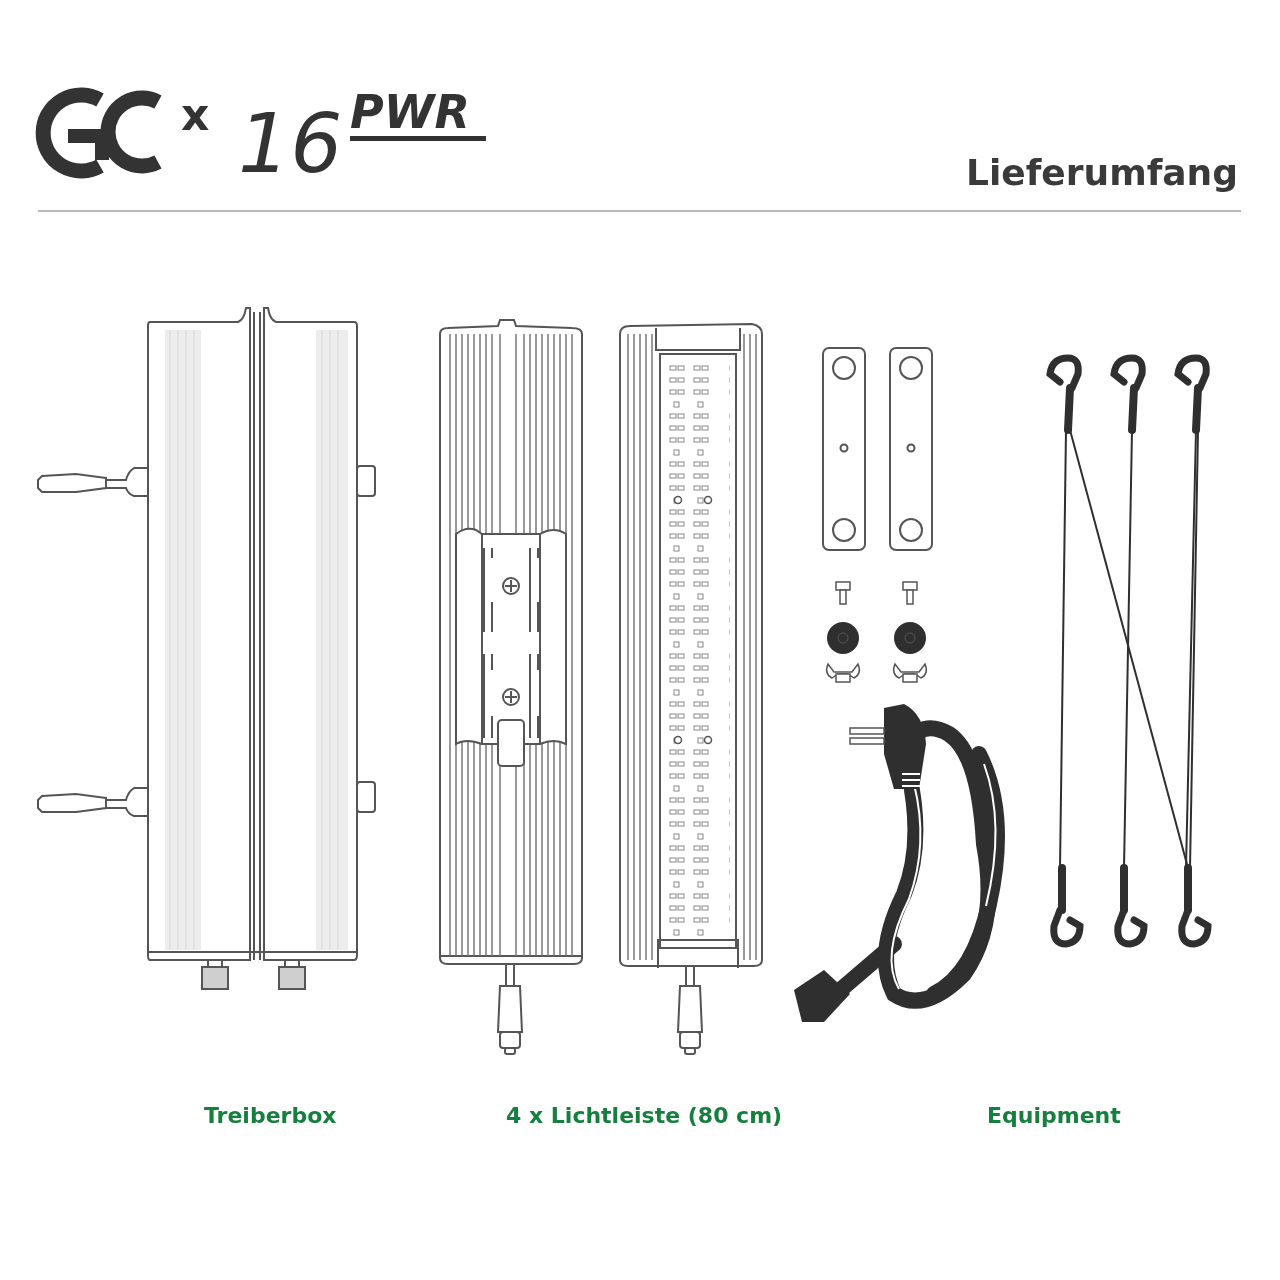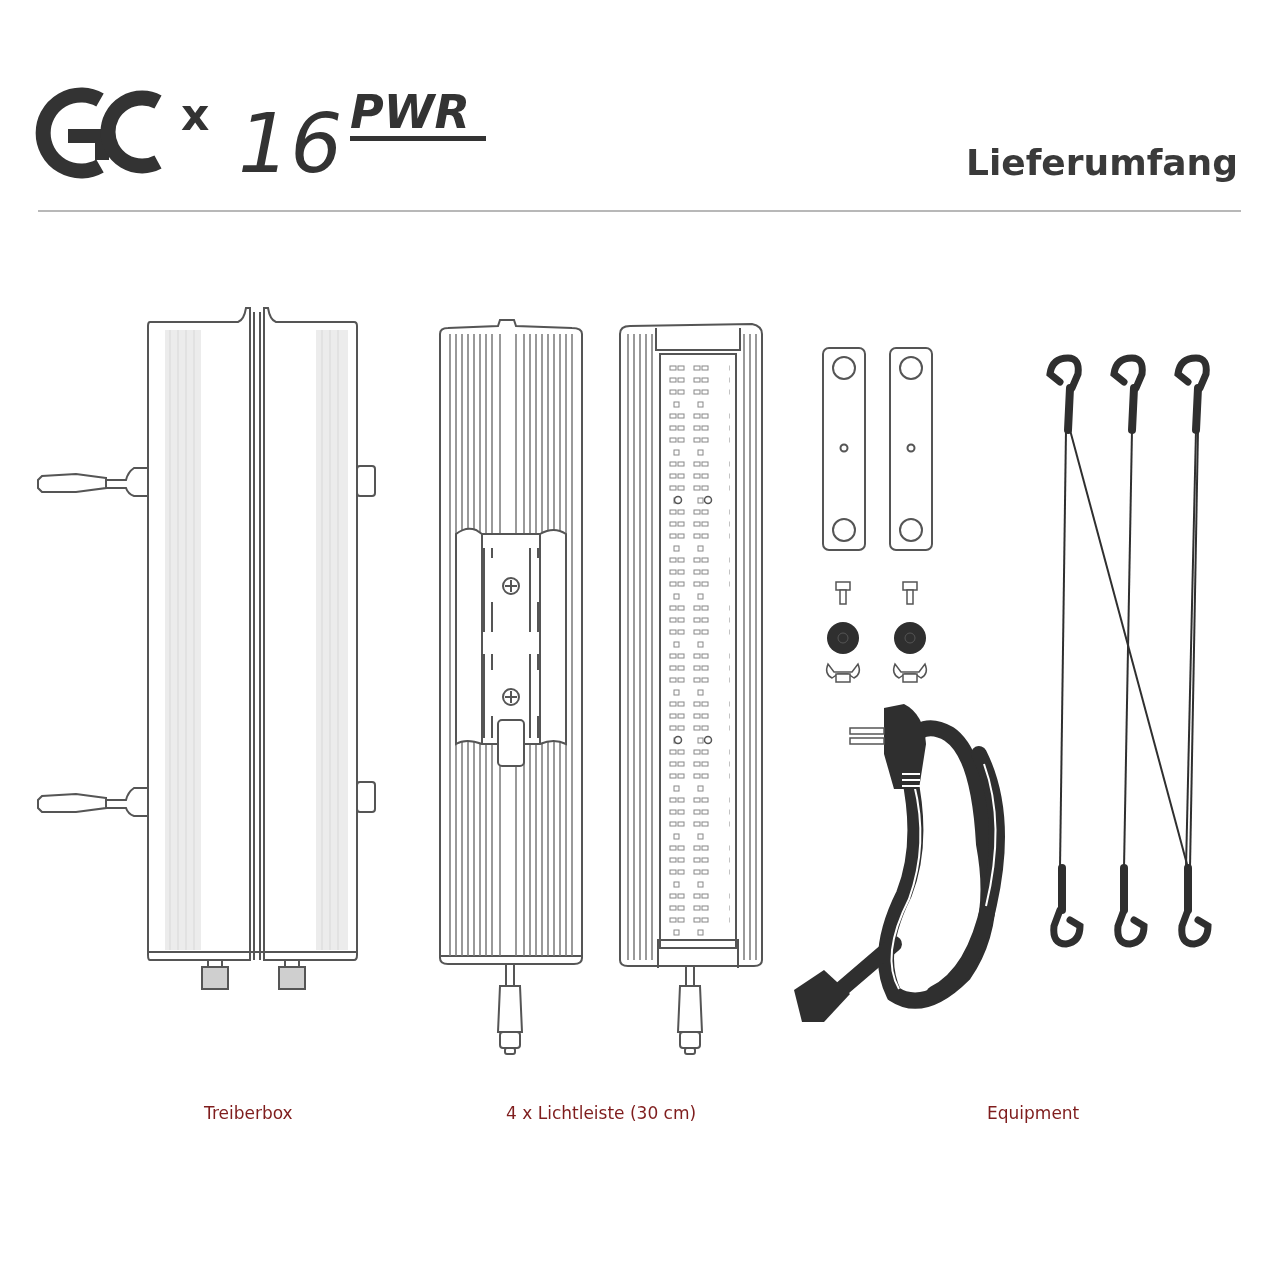--- a/index.html
+++ b/index.html
@@ -1,23 +1,23 @@
 <!DOCTYPE html>
 <html><head>
 <meta charset="utf-8">
 <style>
   html, body { margin: 0; padding: 0; background: #ffffff; }
   body { width: 1280px; height: 1280px; position: relative; overflow: hidden;
          font-family: "Liberation Sans", "DejaVu Sans", sans-serif; color: #333333; }
   .abs { position: absolute; }
   .logo { left: 38px; top: 78px; height: 100px; }
-  .title { right: 42px; top: 142px; font-family: "DejaVu Sans", sans-serif; font-weight: bold;
+  .title { right: 42px; top: 152px; font-family: "DejaVu Sans", sans-serif; font-weight: bold;
            font-size: 36px; color: #3a3a3a; letter-spacing: 0px; }
   .divider { left: 38px; top: 210px; width: 1203px; height: 2px; background: #b8b8b8; }
-  .caption { top: 1103px; font-family: "DejaVu Sans", sans-serif; font-size: 17px; color: #7f1d1d; }
+  .caption { top: 1103px; font-family: "DejaVu Sans", sans-serif; font-size: 22px; color: #15803d; font-weight: bold; }
   svg { overflow: visible; }
 </style>
 </head>
 <body>
 
 <div class="abs logo">
   <svg width="460" height="100" viewBox="0 0 460 100">
 
     <g>
       <path d="M62 22 A38 38 0 1 0 62 88" fill="none" stroke="#333" stroke-width="15"></path>
@@ -264,14 +264,14 @@
       <line x1="42" y1="80" x2="36" y2="518"></line>
         <line x1="46" y1="80" x2="164" y2="518"></line>
       <line x1="108" y1="80" x2="100" y2="518"></line>
       <line x1="172" y1="80" x2="162" y2="518"></line>
         <line x1="174" y1="80" x2="166" y2="518"></line>
     </g>
   </svg>
 </div>
 
 <div class="abs caption" style="left:204px;">Treiberbox</div>
-<div class="abs caption" style="left:506px;">4 x Lichtleiste (30 cm)</div>
+<div class="abs caption" style="left:506px;">4 x Lichtleiste (80 cm)</div>
 <div class="abs caption" style="left:987px;">Equipment</div>
 
 </body></html>

